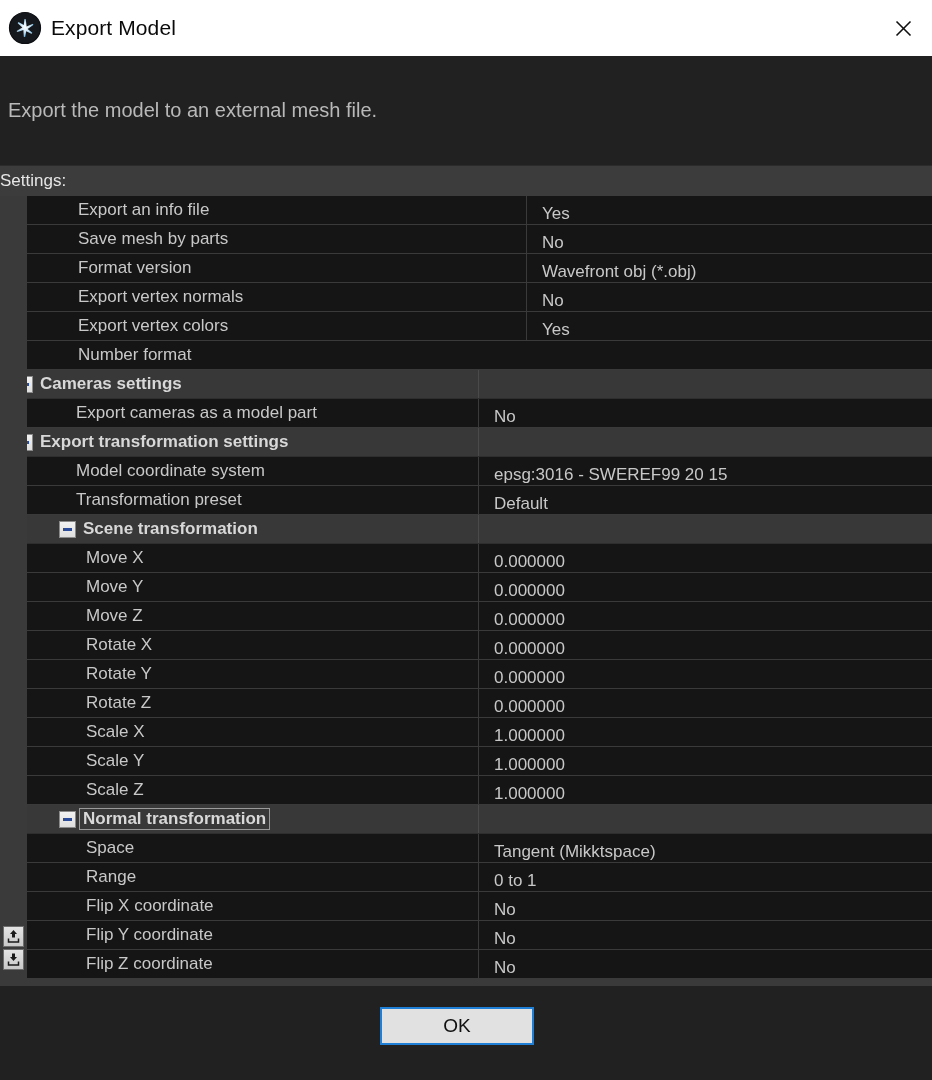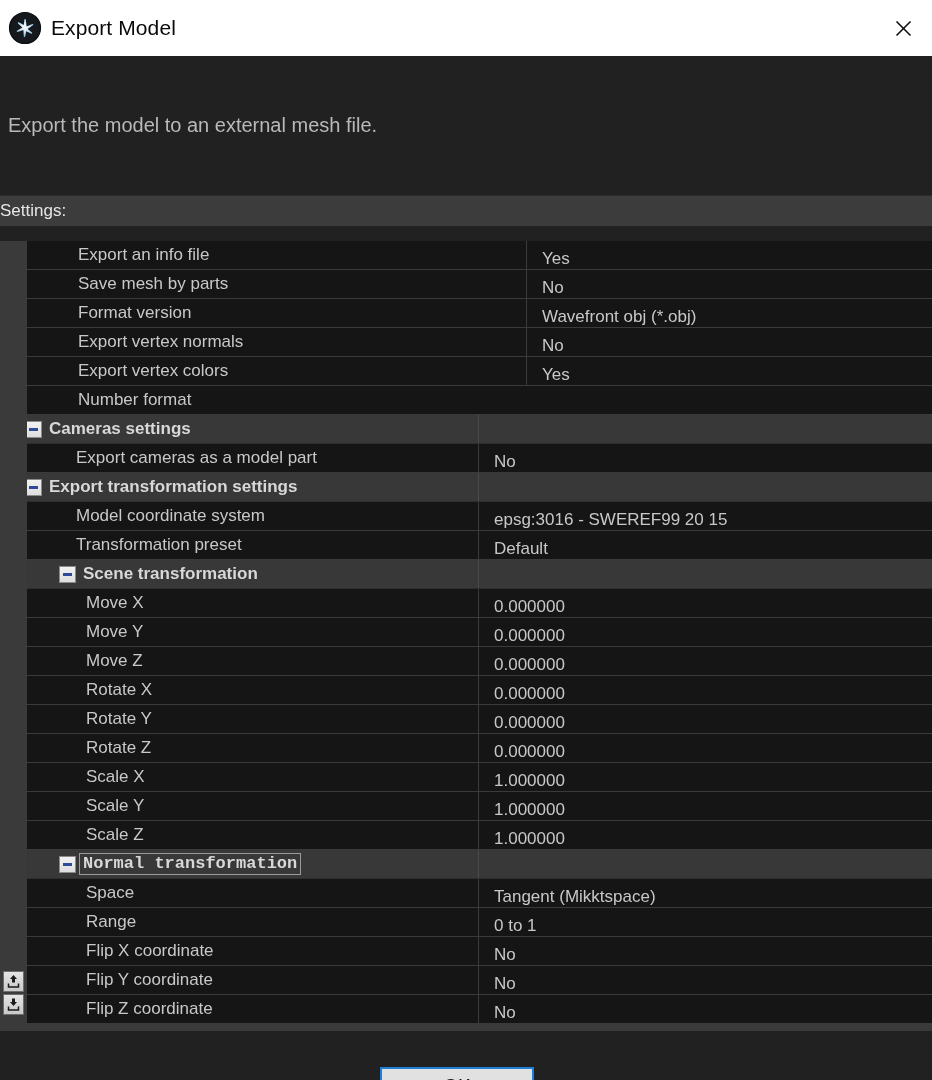--- a/index.html
+++ b/index.html
@@ -13,21 +13,20 @@
     font-family: "Liberation Sans", "DejaVu Sans", sans-serif;
   }
 
   #dialog {
     position: relative;
     width: 932px;
     height: 1080px;
     background: #212121;
     display: flex;
     flex-direction: column;
-    gap: 15px;
   }
 
   
   .titlebar {
     height: 56px;
     background: #ffffff;
     display: flex;
     align-items: center;
     padding: 0 0 0 8px;
     flex: 0 0 56px;
@@ -175,21 +174,21 @@
     border-left: none;
   }
   .row.group .cell-value {
     border-left: 1px solid #4a4a4a;
   }
   .row.group .label-text {
     font-weight: bold;
     color: #d8d8d8;
     font-size: 17px;
   }
-  .row.group.g1 .cell-name { padding-left: 25px; text-align: center; }
+  .row.group.g1 .cell-name { padding-left: 16px; text-align: center; }
   .row.group.g2 .cell-name { padding-left: 59px; }
 
   .expander {
     width: 17px; height: 17px;
     flex: 0 0 17px;
     margin-right: 7px;
     background: linear-gradient(#f2f2f2, #dedede);
     border: 1px solid #8a8a8a;
     display: flex;
     align-items: center;
@@ -200,21 +199,20 @@
     width: 9px;
     height: 3px;
     background: #2b4c9b;
   }
 
   .label-sel {
     border: 1px solid #9a9a9a;
     padding: 1px 3px 2px 3px;
     margin-left: -4px;
     line-height: 1;
-    font-family: Liberation Mono, monospace;
   }
 
   
   .footer {
     position: relative;
     flex: 1 1 auto;
     background: #212121;
   }
   .btn-row {
     position: absolute;

